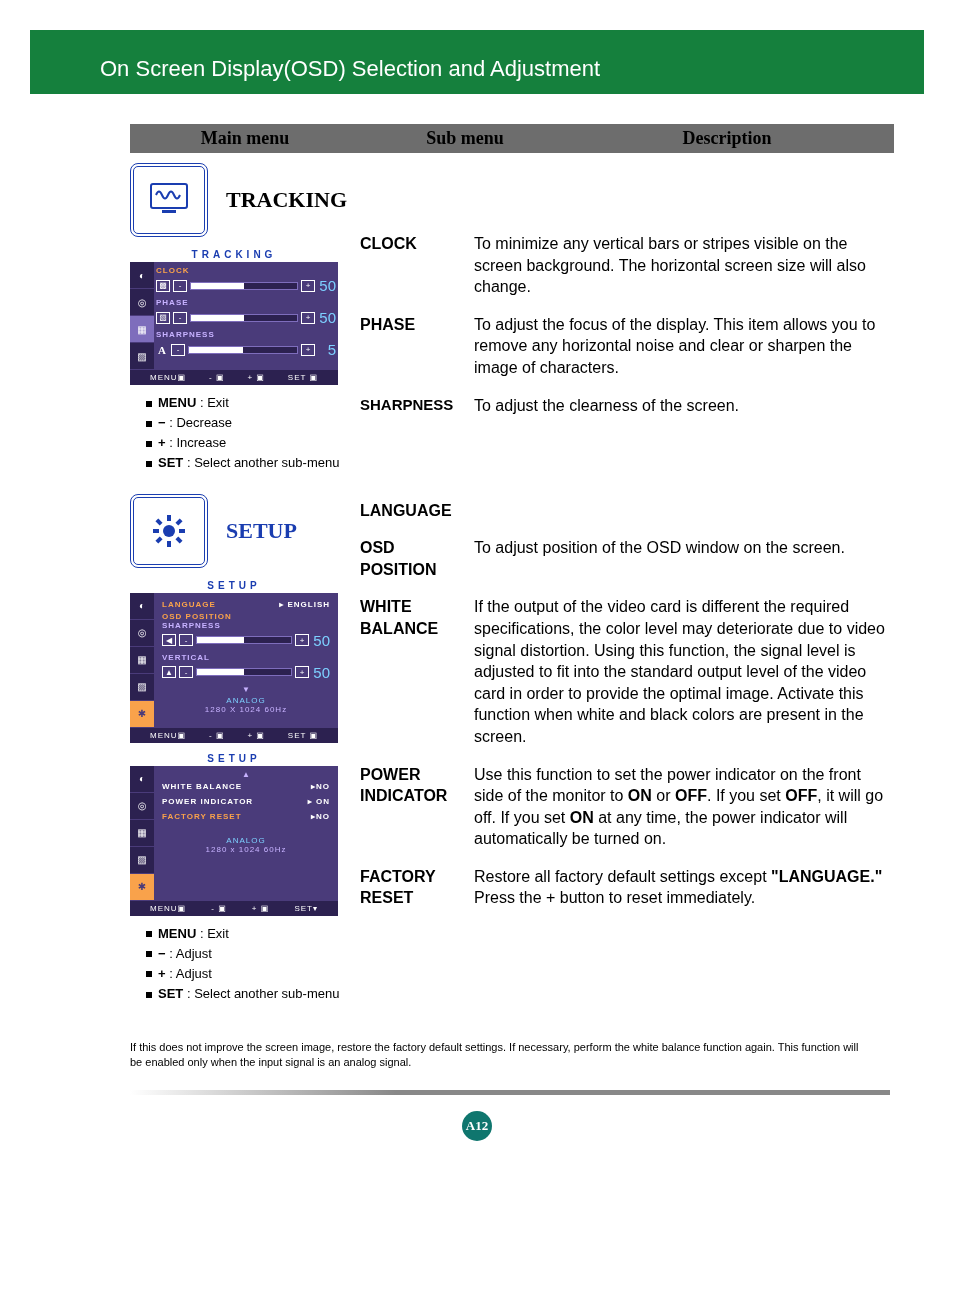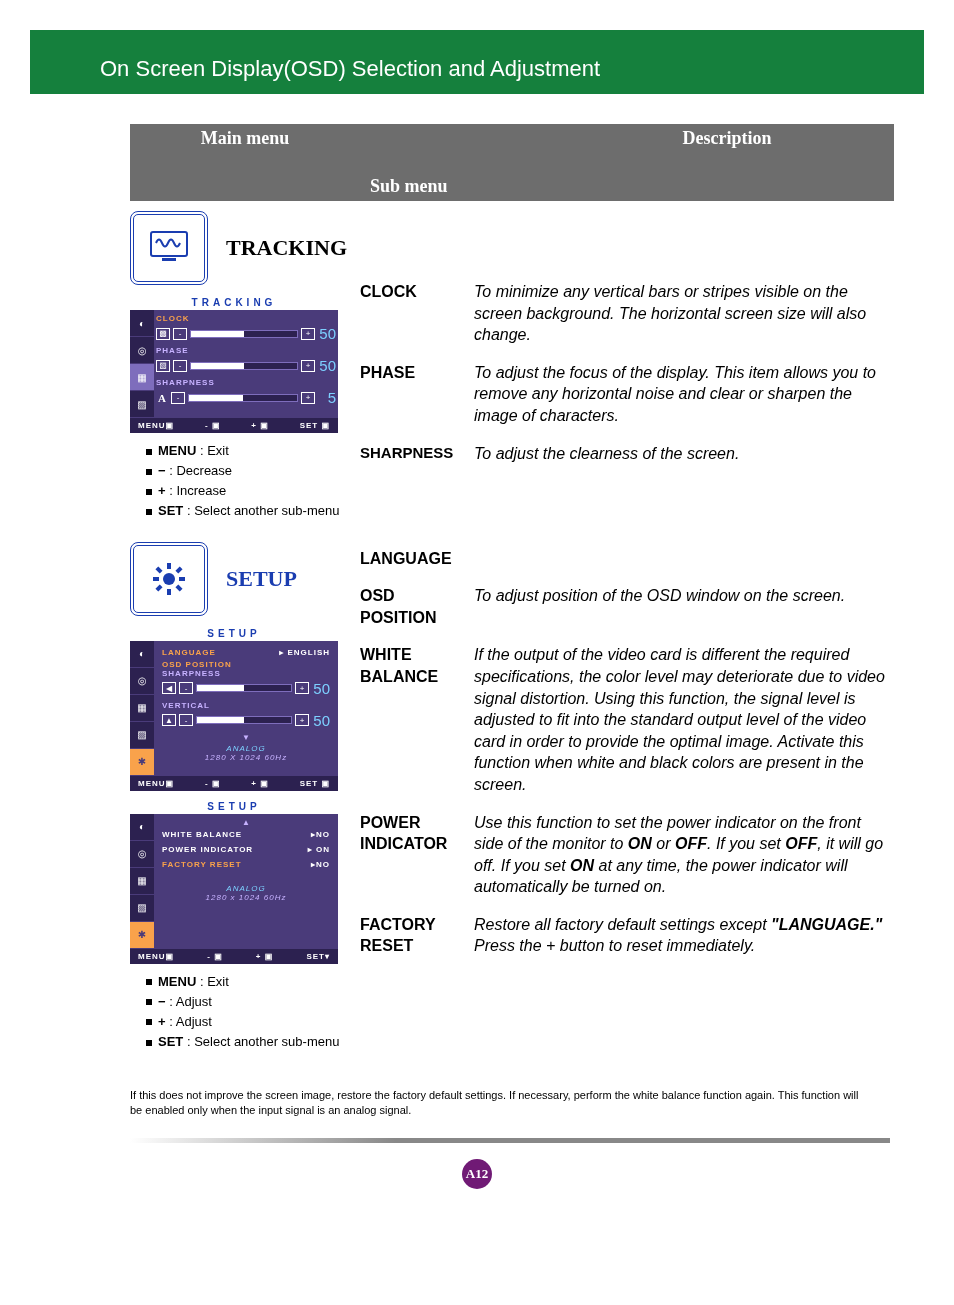--- a/index.html
+++ b/index.html
@@ -17,29 +17,29 @@
     background: #15803d;
     color: #fff;
     font-size: 22px;
     padding: 26px 0 12px 70px;
     margin: 30px 0 30px 0;
     font-weight: 400;
   }
   .table-header {
     display: flex;
     background: #6d6d6d;
-    color: #ffffff;
+    color: #000000;
     font-family: "Times New Roman", serif;
     font-weight: bold;
     font-size: 18px;
     padding: 4px 0;
     margin: 0 30px 10px 100px;
   }
   .th-main { flex: 0 0 230px; text-align: center; }
-  .th-sub  { flex: 0 0 190px; text-align: left; padding-left: 10px; margin-top: 48px; }
+  .th-sub  { flex: 0 0 190px; text-align: center; padding-left: 10px; }
   .th-desc { flex: 1; text-align: center; }
 
   .columns {
     display: flex;
     margin: 0 30px 0 100px;
   }
   .col-main { flex: 0 0 230px; }
   .col-rest { flex: 1; }
 
   .section-title-row {
@@ -133,30 +133,29 @@
     border: 1px solid #fff;
     display: flex; align-items: center; justify-content: center;
     font-size: 8px;
   }
   .osd-footer {
     display: flex;
     background: #2c2150;
     font-size: 8px;
     letter-spacing: 1px;
     justify-content: space-between;
-    padding: 3px 8px;
-    font-weight: bold;
+    padding: 3px 20px;
+    font-weight: normal;
   }
   .osd-analog {
     text-align: center;
     color: #7dd0ff;
     font-size: 8px;
     letter-spacing: 1px;
     padding: 2px 0;
-    font-style: italic;
   }
   .osd-analog-sub { color: #c7b2ff; font-size: 8px; }
   .setup-row {
     display: flex;
     justify-content: space-between;
     padding: 3px 6px;
     font-size: 8px;
     letter-spacing: 1px;
     font-weight: bold;
   }
@@ -180,41 +179,41 @@
     display: flex;
     gap: 8px;
     margin-bottom: 16px;
     font-size: 16px;
     line-height: 1.35;
   }
   .desc-sub {
     flex: 0 0 106px;
     font-weight: bold;
   }
-  .desc-text { flex: 1; font-style: italic; }
+  .desc-text { flex: 1; }
 
   .footer-note {
     margin: 16px 60px 20px 100px;
     font-size: 11px;
     line-height: 1.35;
   }
   .hr-grad {
     height: 5px;
     margin: 10px 34px 16px 100px;
     background: linear-gradient(to right, #fff 0%, #888 35%, #888 100%);
   }
   .page-num-wrap {
     display: flex;
     justify-content: center;
     margin-bottom: 30px;
   }
   .page-num {
     width: 30px; height: 30px;
     border-radius: 50%;
-    background: #701a75;
+    background: #0f766e;
     color: #fff;
     display: flex; align-items: center; justify-content: center;
     font-family: "Times New Roman", serif;
     font-weight: bold;
     font-size: 13px;
   }
 </style>
 </head>
 <body>
 

